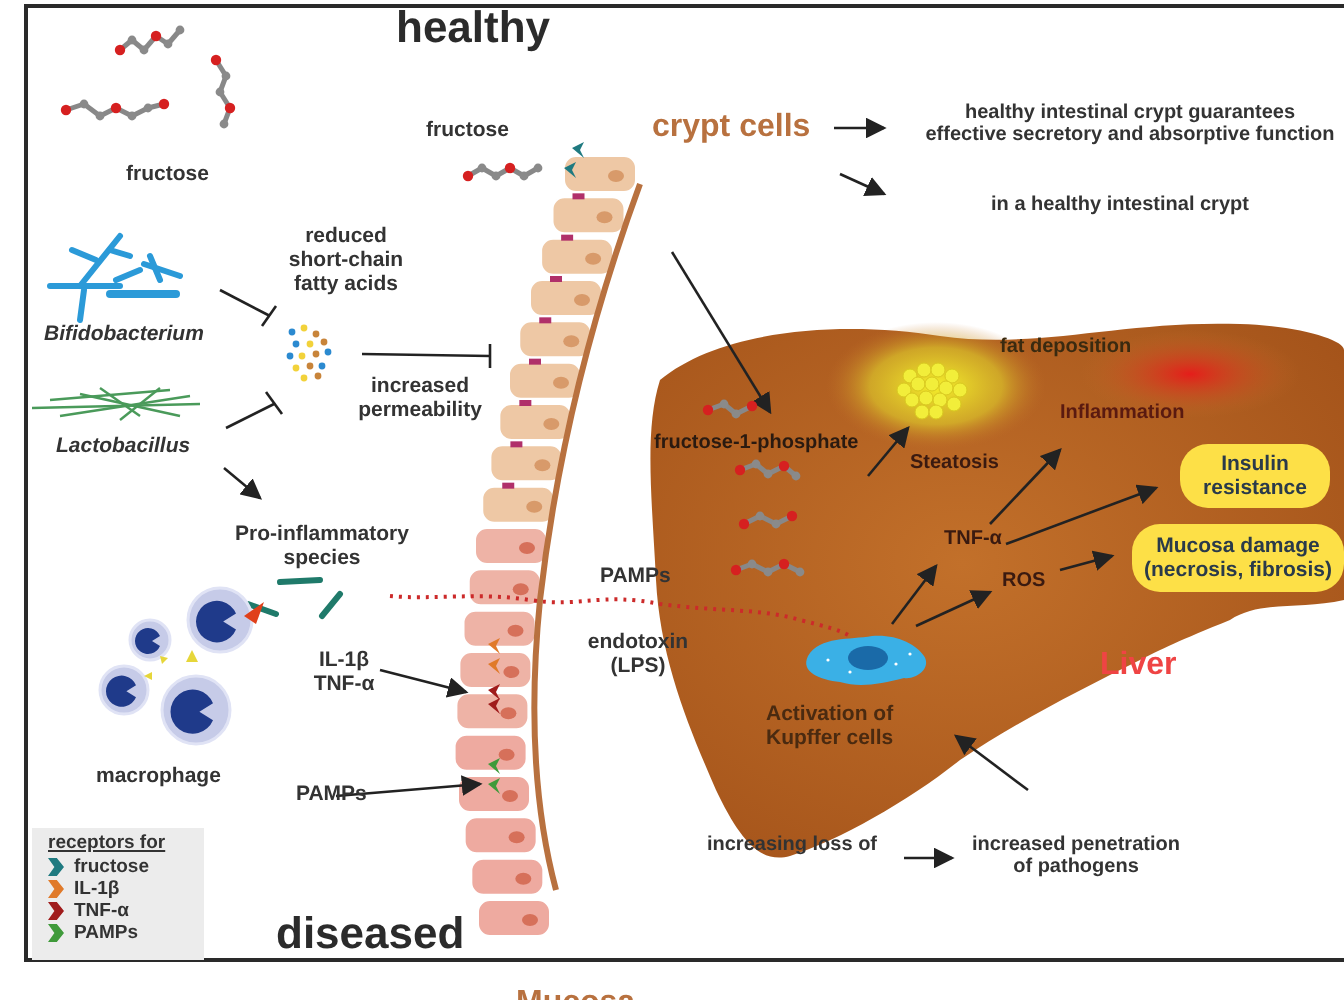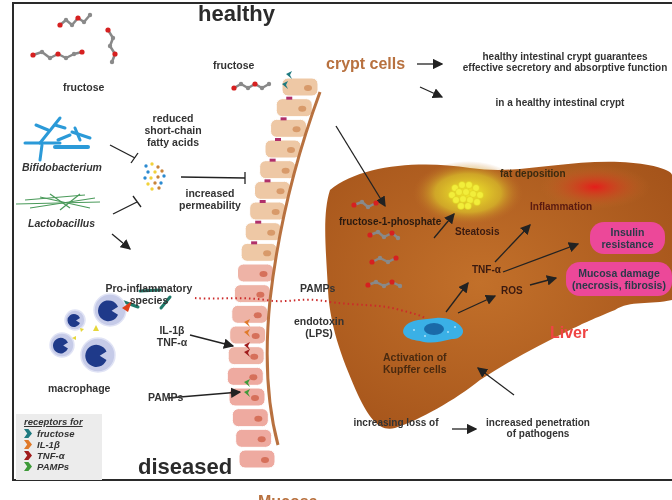--- a/index.html
+++ b/index.html
@@ -6,22 +6,22 @@
   body { width:672px; height:500px; position:relative; overflow:hidden; font-family:"Liberation Sans", sans-serif; }
   #frame { position:absolute; left:12px; top:2px; width:680px; height:479px; border:2px solid #2a2a2a; box-sizing:border-box; }
   svg#diagram { position:absolute; left:0; top:0; }
   .lbl { position:absolute; font-family:"Liberation Sans", sans-serif; font-weight:bold; color:#333; text-align:center; line-height:1.12; white-space:nowrap; }
   .s11 { font-size:10.5px; }
   .s10 { font-size:10px; }
   .big { font-size:22px; color:#2b2b2b; }
   .orange { color:#b8713f; font-size:16px; }
   .liver-title { color:#ef4444; font-size:16px; }
   .italic { font-style:italic; }
-  .bubble { position:absolute; background:#ec4899; border-radius:14px; font-weight:bold; color:#2a3a4a; font-size:10.5px; text-align:center; line-height:1.15; display:flex; align-items:center; justify-content:center; }
-  #legend { position:absolute; left:16px; top:414px; width:86px; height:66px; background:#ececec;font-style:italic; }
+  .bubble { position:absolute; background:#fde047; border-radius:14px; font-weight:bold; color:#2a3a4a; font-size:10.5px; text-align:center; line-height:1.15; display:flex; align-items:center; justify-content:center; }
+  #legend { position:absolute; left:16px; top:414px; width:86px; height:66px; background:#ececec; }
   #legend .title { font-size:9.5px; font-weight:bold; text-decoration:underline; color:#333; margin:2px 0 1px 8px; }
   #legend .row { display:flex; align-items:center; font-size:9.5px; font-weight:bold; color:#333; margin-left:8px; height:11px; }
   #legend .chev { width:8px; height:9px; margin-right:5px; clip-path:polygon(0 0,55% 0,100% 50%,55% 100%,0 100%,40% 50%); }
 </style>
 </head>
 <body>
 
 <div id="frame"></div>
 
 <svg id="diagram" width="672" height="500" viewBox="0 0 672 500">
@@ -311,21 +311,21 @@
 <div class="lbl s11" style="left:138px; top:113px; width:70px;">
   <div>reduced</div>
   <div>short-chain</div>
   <div>fatty acids</div>
 </div>
 <div class="lbl s11" style="left:175px; top:188px; width:70px;">
   <div>increased</div>
   <div>permeability</div>
 </div>
 
-<div class="lbl s11" style="left:104px; top:262px; width:90px;margin-top:21px;">
+<div class="lbl s11" style="left:116px; top:262px; width:90px;">
   <div>Pro-inflammatory</div>
   <div>species</div>
 </div>
 <div class="lbl s11" style="left:155px; top:325px; width:34px;">
   <div>IL-1β</div>
   <div>TNF-α</div>
 </div>
 <div class="lbl s11" style="left:48px; top:383px;">macrophage</div>
 <div class="lbl s11" style="left:148px; top:392px;">PAMPs</div>
 
@@ -339,21 +339,21 @@
 <div class="lbl s10" style="left:450px; top:51px; width:230px;">
   <div>healthy intestinal crypt guarantees</div>
   <div>effective secretory and absorptive function</div>
 </div>
 <div class="lbl s10" style="left:460px; top:97px; width:200px;">
   <div>in a healthy intestinal crypt</div>
 </div>
 
 <div class="lbl s10" style="left:500px; top:168px; color:#3a2a10;">fat deposition</div>
 <div class="lbl s10" style="left:530px; top:201px; color:#5a1a10;">Inflammation</div>
-<div class="lbl s10" style="left:327px; top:216px; color:#2a1a10;padding-left:12px;">fructose-1-phosphate</div>
+<div class="lbl s10" style="left:327px; top:216px; color:#2a1a10;">fructose-1-phosphate</div>
 <div class="lbl s10" style="left:455px; top:226px; color:#3a1a10;">Steatosis</div>
 <div class="lbl s10" style="left:472px; top:264px; color:#3a1a10;">TNF-α</div>
 <div class="lbl s10" style="left:501px; top:285px; color:#3a1a10;">ROS</div>
 <div class="lbl s11" style="left:383px; top:352px; color:#4a2a10; text-align:left;">
   <div>Activation of</div>
   <div>Kupffer cells</div>
 </div>
 
 <div class="bubble" style="left:590px; top:222px; width:75px; height:32px;">
   <div>

